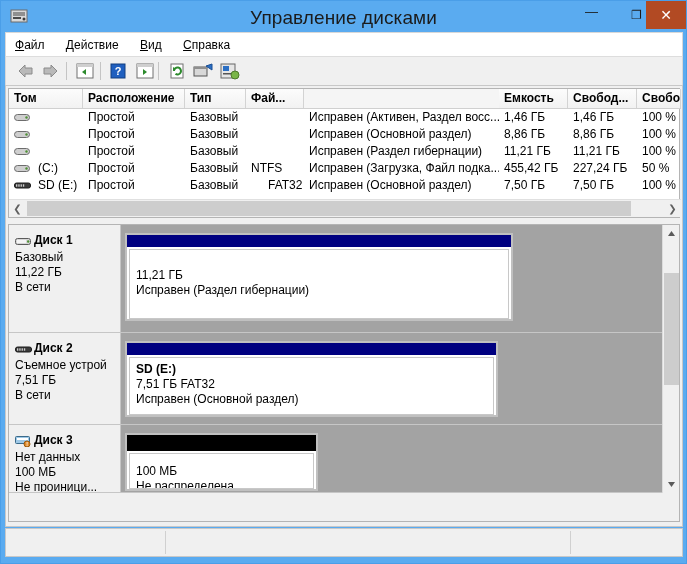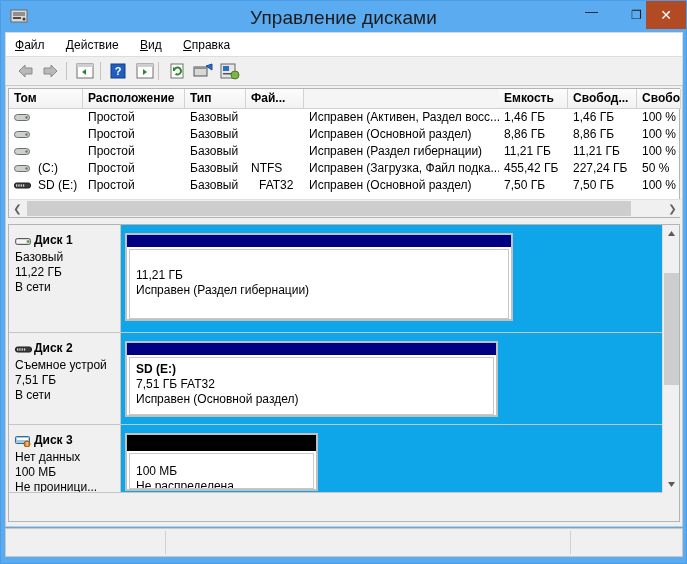--- a/index.html
+++ b/index.html
@@ -128,21 +128,21 @@
   #gfx-pane {
     position: absolute; left: 2px; top: 138px; width: 672px; height: 298px;
     background: #f0f0f0; border: 1px solid #b4b4b4; overflow: hidden;
   }
   #gfx-scroll-area {
     position: absolute; left: 0; top: 0; width: 654px; height: 268px;
     overflow: hidden;
   }
   .disk-row {
     position: relative; width: 654px;
-    border-bottom: 1px solid #c6c6c6; background: #0ea5e9;
+    border-bottom: 1px solid #c6c6c6; background: #a3a3a3;
   }
   .disk-info {
     position: absolute; left: 0; top: 0; width: 112px; height: 100%;
     border-right: 1px solid #c6c6c6; background: #f0f0f0;
     padding: 8px 4px 0 6px; overflow: hidden;
   }
   .disk-title { font-size: 12px; font-weight: bold; color:#000; white-space:nowrap; }
   .disk-meta { font-size: 12px; color: #000; white-space: nowrap; line-height: 15px; }
   .disk-icon { display:inline-block; vertical-align: -3px; margin-right: 2px; }
 
@@ -377,21 +377,21 @@
                 <rect x="0.5" y="3" width="16" height="5" rx="2" fill="#3a3a3a" stroke="#1d1d1d"></rect>
                 <rect x="2" y="4.3" width="1.3" height="2.4" fill="#d0d0d0"></rect>
                 <rect x="4.3" y="4.3" width="1.3" height="2.4" fill="#d0d0d0"></rect>
                 <rect x="6.6" y="4.3" width="1.3" height="2.4" fill="#d0d0d0"></rect>
                 <rect x="8.9" y="4.3" width="1.3" height="2.4" fill="#d0d0d0"></rect>
               </svg>
           </span>
           <span class="vcell" style="left:24px;width:50px">SD (E:)</span>
           <span class="vcell" style="left:74px;width:102px">Простой</span>
           <span class="vcell" style="left:176px;width:61px">Базовый</span>
-          <span class="vcell" style="left:245px;width:58px">FAT32</span>
+          <span class="vcell" style="left:254px;width:58px">FAT32</span>
           <span class="vcell" style="left:295px;width:195px">Исправен (Основной раздел)</span>
           <span class="vcell" style="left:490px;width:69px">7,50 ГБ</span>
           <span class="vcell" style="left:559px;width:69px">7,50 ГБ</span>
           <span class="vcell" style="left:628px;width:44px">100 %</span>
         </div>
 
       </div>
 
       <div id="vol-hscroll">
         <span class="sb-arrow" style="left:0">❮</span>

